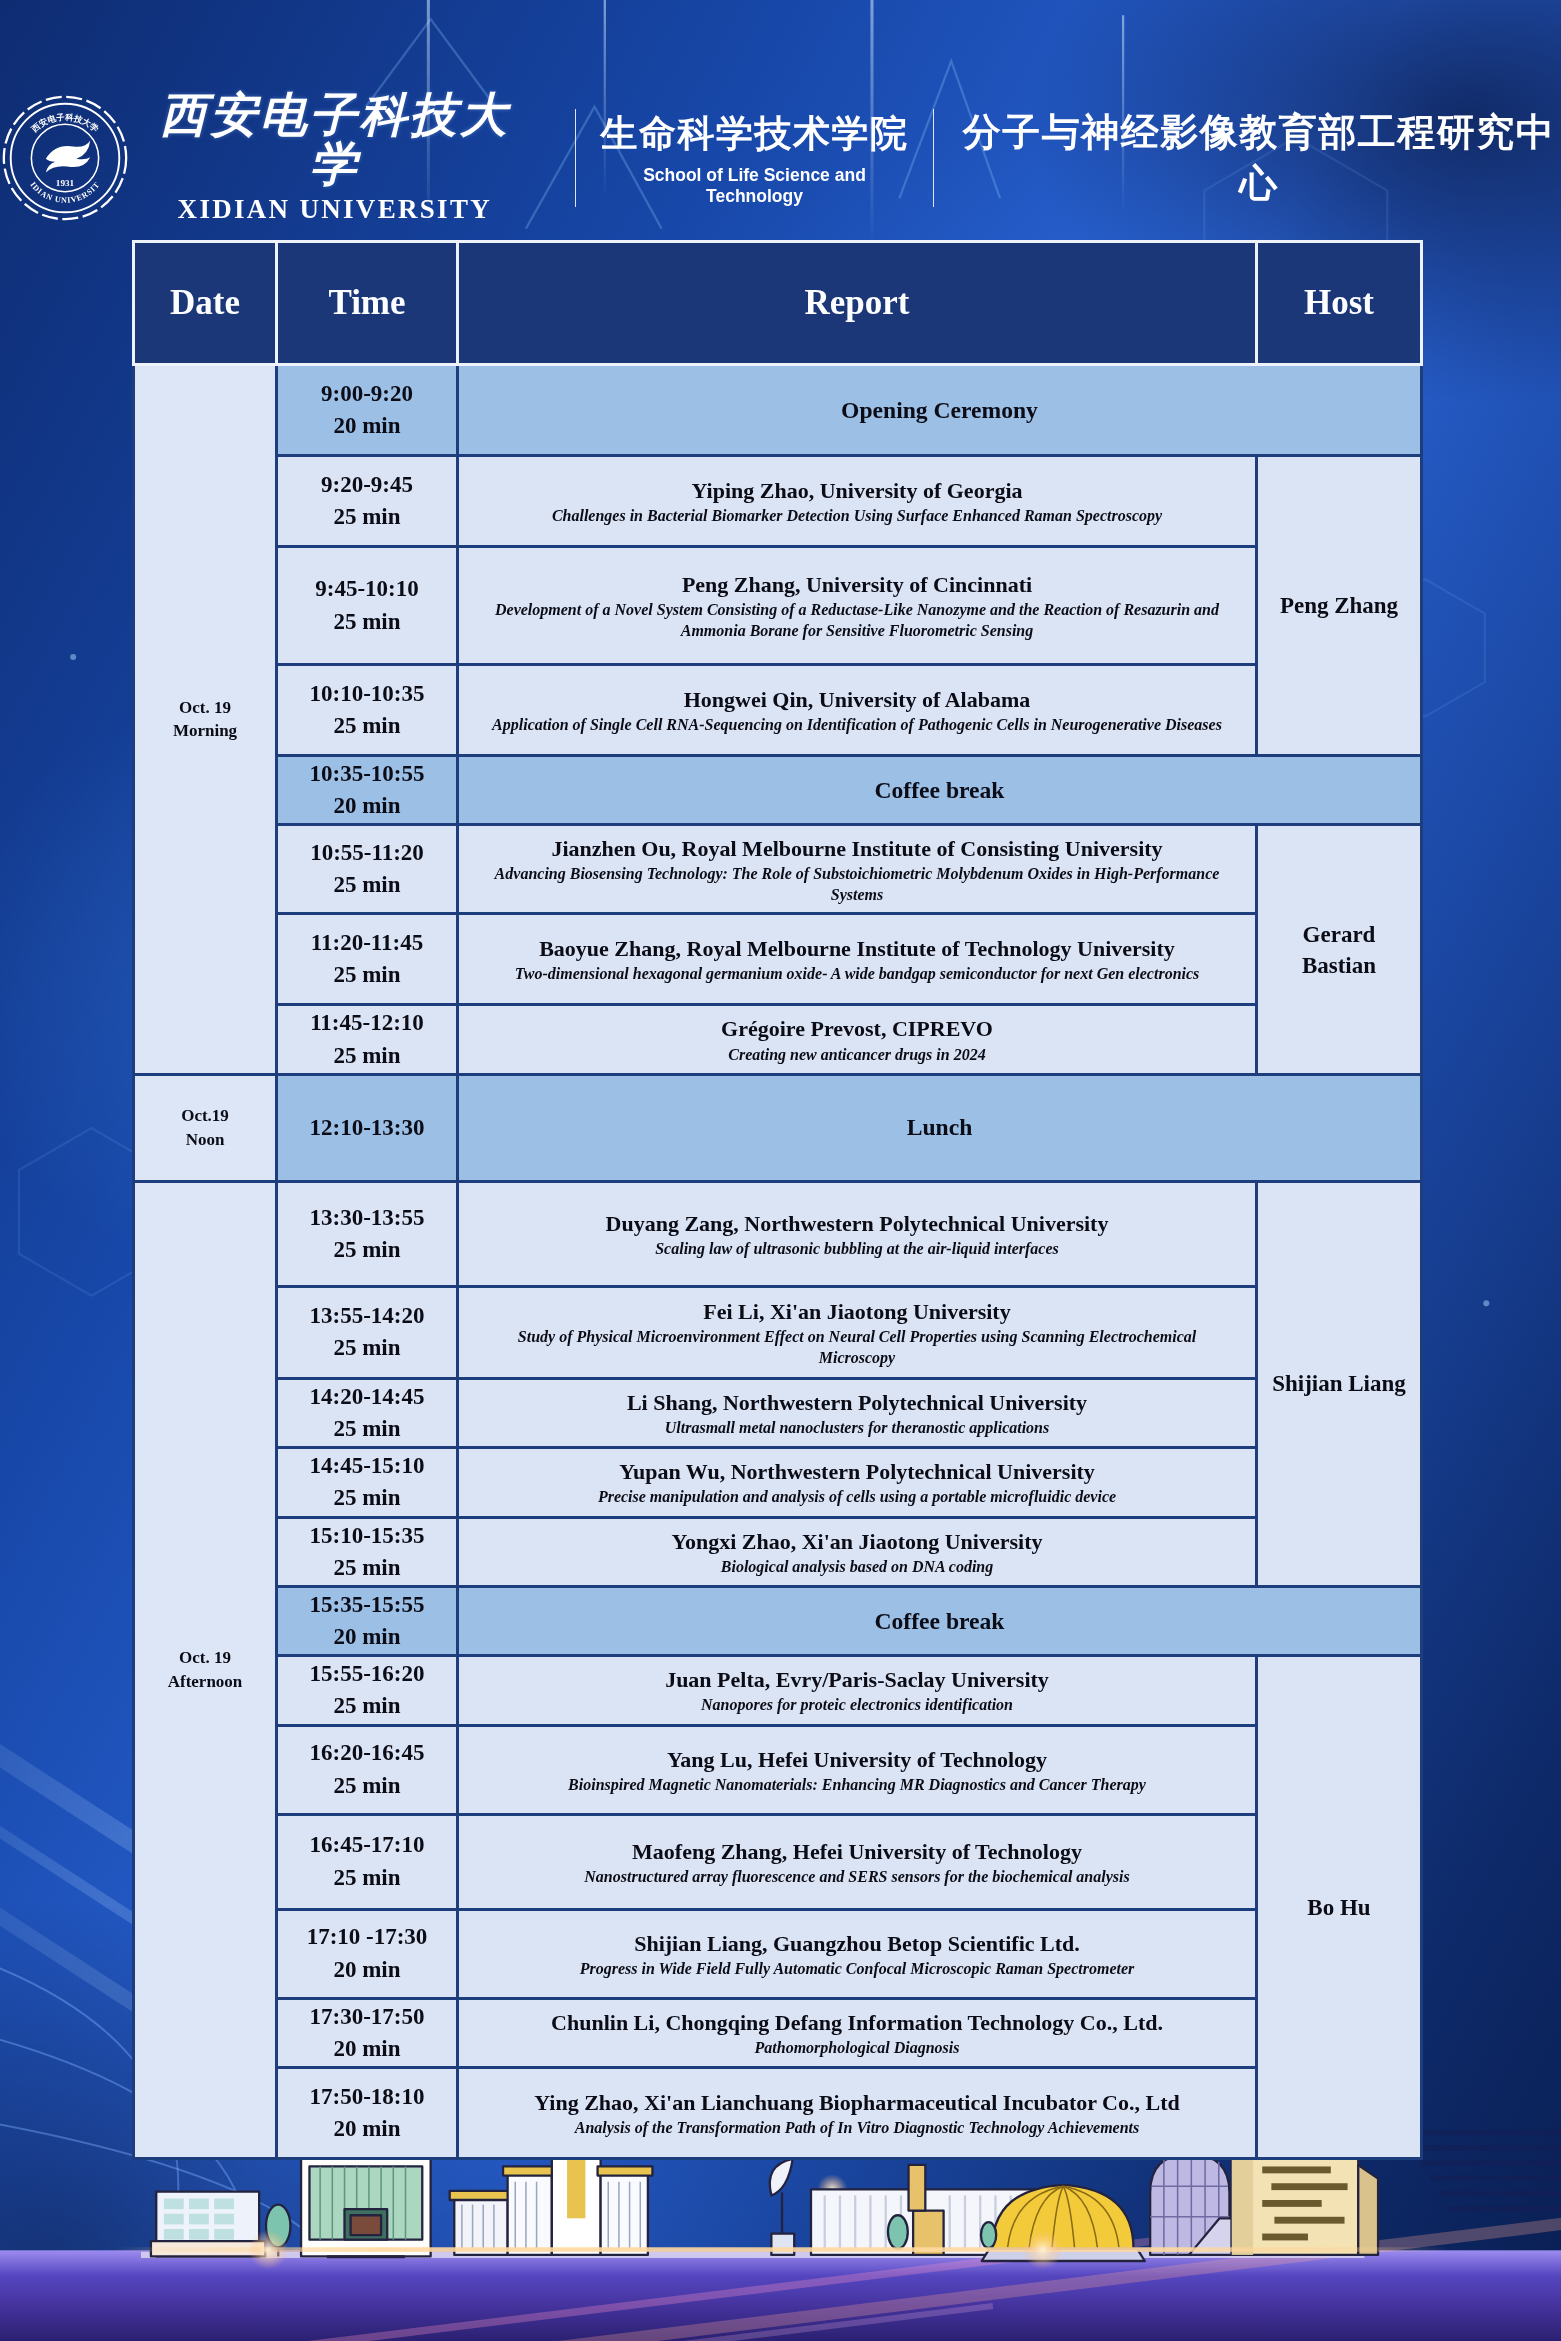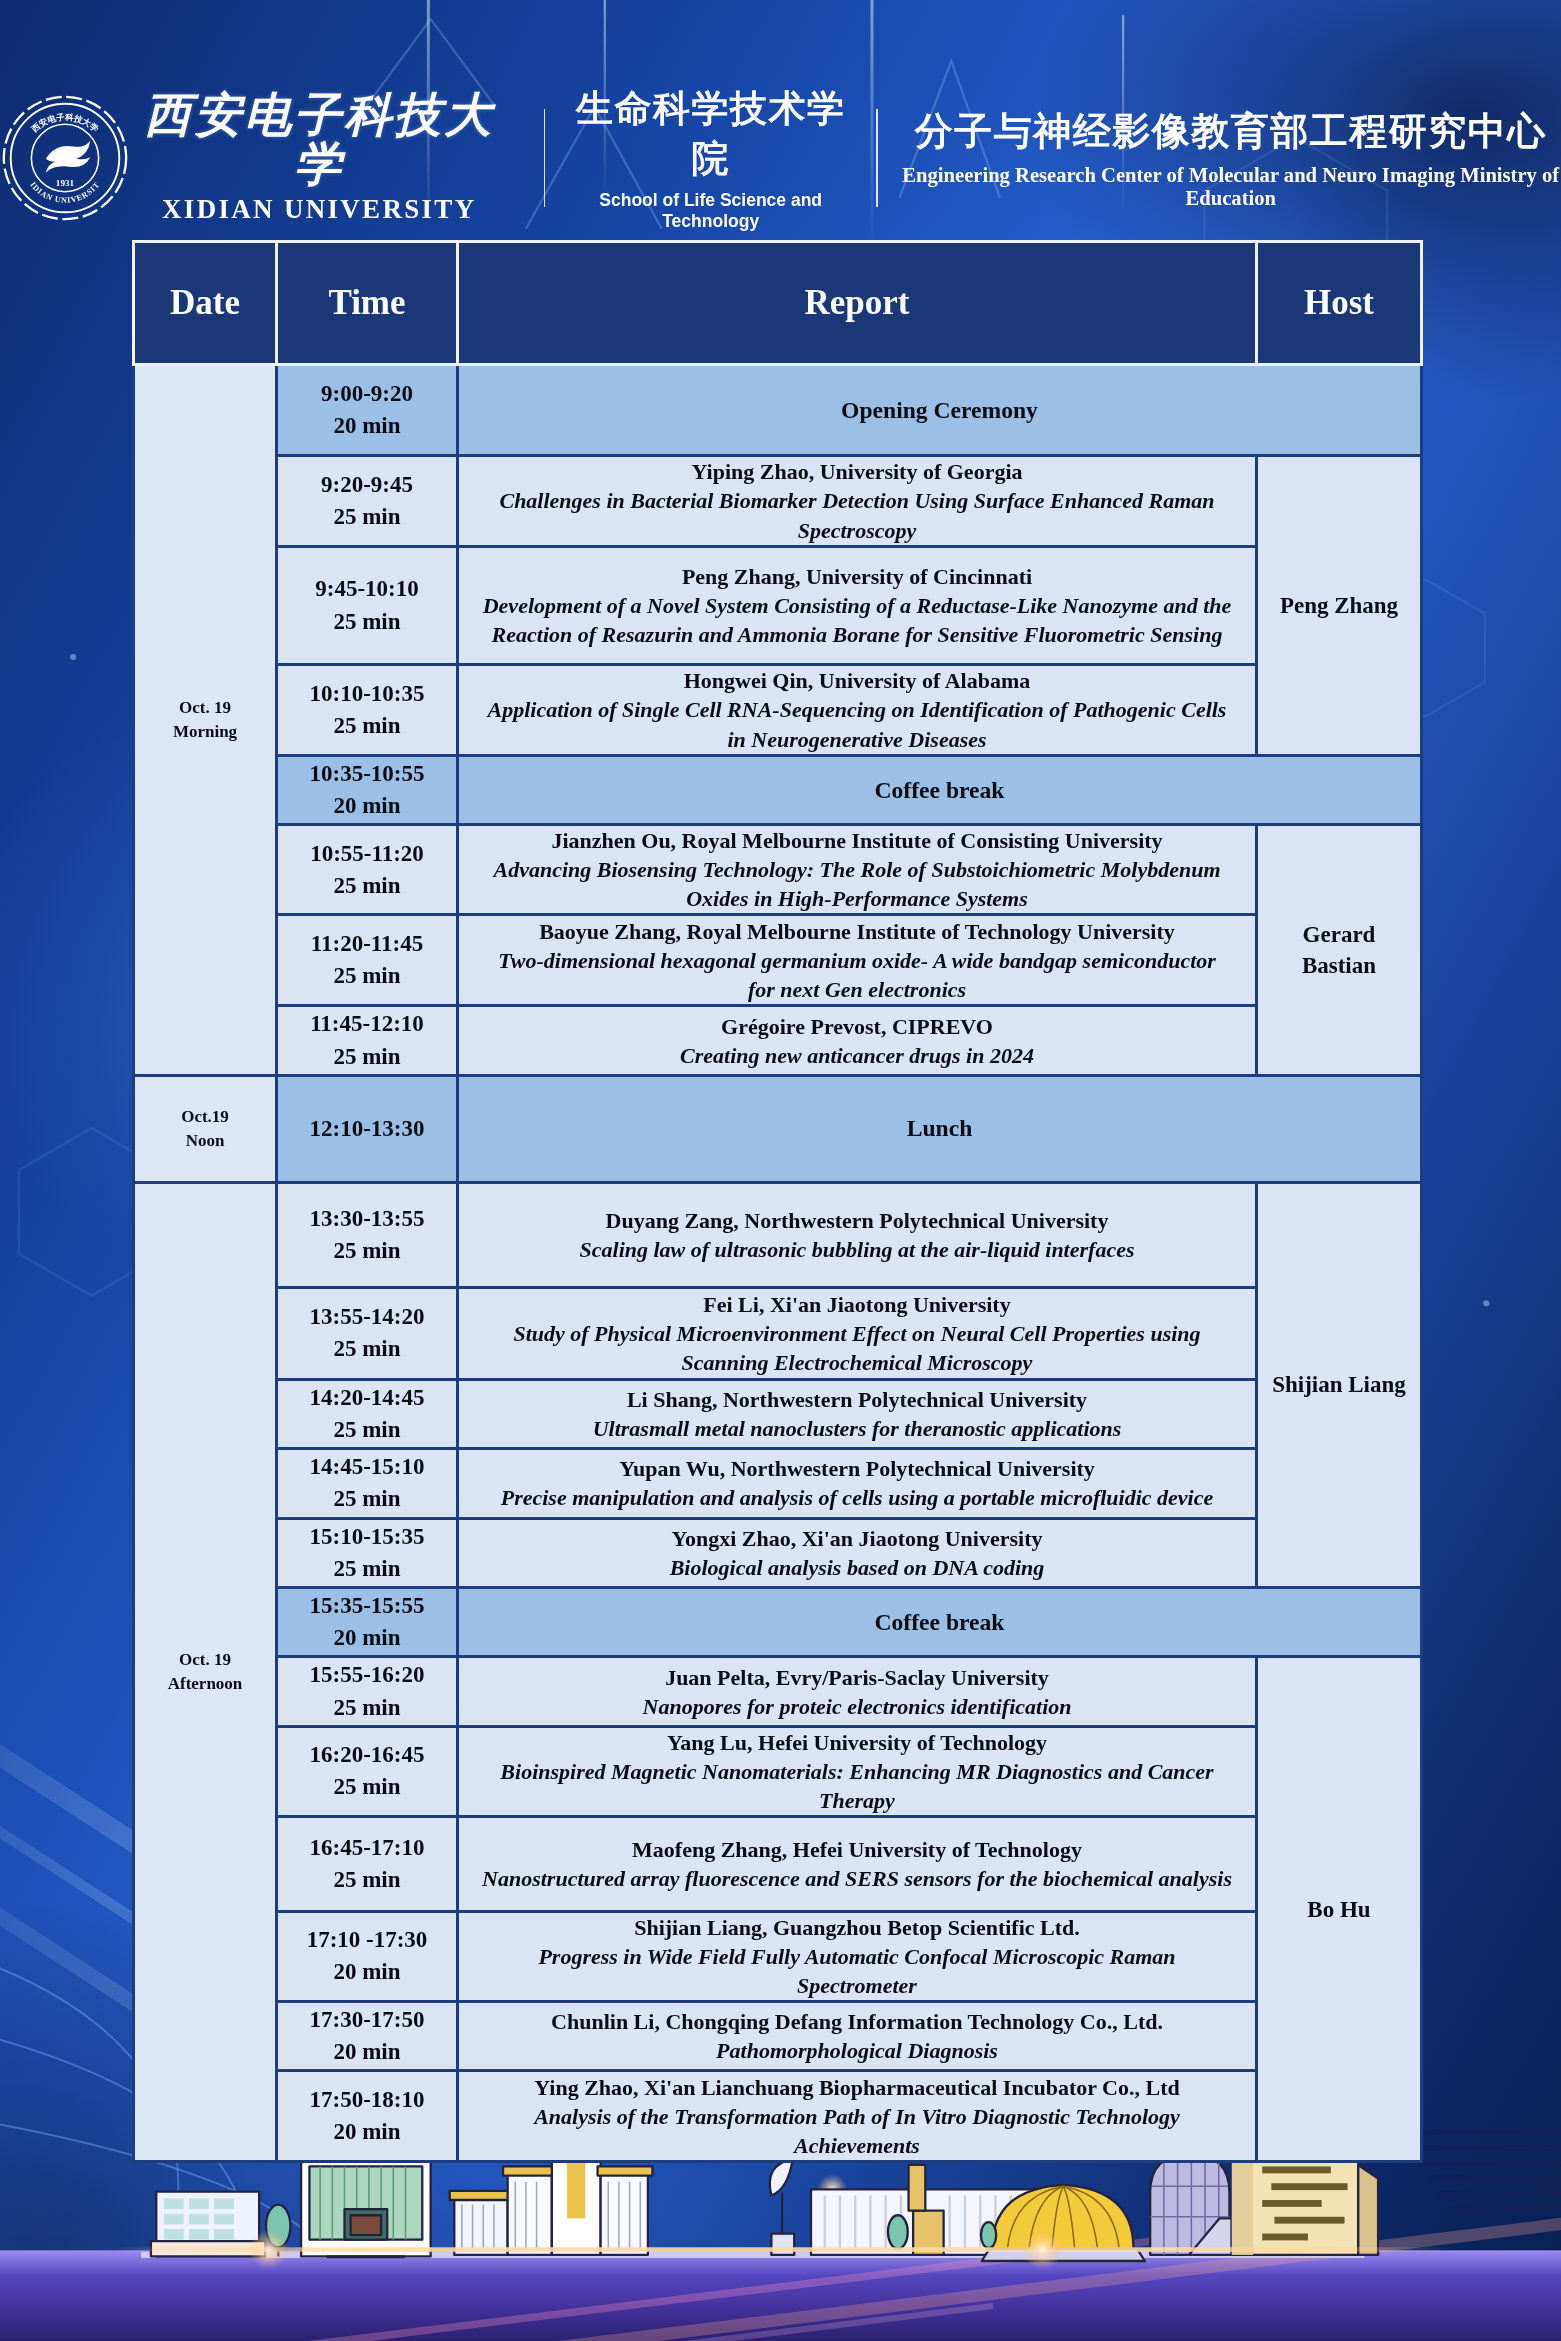--- a/index.html
+++ b/index.html
@@ -31,21 +31,21 @@
   table.schedule{position:absolute;left:132px;top:240px;width:1288px;z-index:2;
                  border-collapse:collapse;table-layout:fixed;}
   .schedule th{background:#1b3778;color:#fdfeff;font-size:35px;font-weight:bold;
                border:3.8px solid #eef3fb;height:118px;}
   .schedule td{border:3px solid #1d3d7c;background:#dbe4f5;color:#0b0c16;
                text-align:center;vertical-align:middle;overflow:hidden;}
   td.date-cell{background:#dde6f6;font-size:17px;font-weight:bold;line-height:1.4;}
   td.time-cell{font-size:23px;font-weight:bold;line-height:1.4;}
   td.report-cell{padding:0 23px;}
   .speaker{font-size:22px;font-weight:bold;line-height:1.32;}
-  .title{font-size:22px;font-weight:bold;font-style:italic;line-height:1.32;}
+  .title{font-size:16px;font-weight:bold;font-style:italic;line-height:1.32;}
   td.host-cell{font-size:23px;font-weight:bold;padding:0 13.7px;line-height:1.35;}
   td.event{background:#9cbfe6;}
   .event-text{font-size:23.6px;font-weight:bold;}
   
   .skyline{position:absolute;left:0;bottom:0;width:1561px;height:223px;z-index:1;}
 </style>
 </head>
 <body>
 
 <div class="page">
@@ -125,21 +125,20 @@
       <div class="univ-en">XIDIAN UNIVERSITY</div>
     </div>
     <div class="vdiv"></div>
     <div class="block">
       <div class="school-cn">生命科学技术学院</div>
       <div class="school-en">School of Life Science and Technology</div>
     </div>
     <div class="vdiv"></div>
     <div class="block">
       <div class="center-cn">分子与神经影像教育部工程研究中心</div>
-      <div class="center-en">Engineering Research Center of Molecular and Neuro Imaging Ministry of Education</div>
     </div>
   </div>
 
   <table class="schedule">
     <colgroup>
         <col style="width:143px">
         <col style="width:181px">
         <col style="width:799px">
         <col style="width:165px">
       </colgroup>

